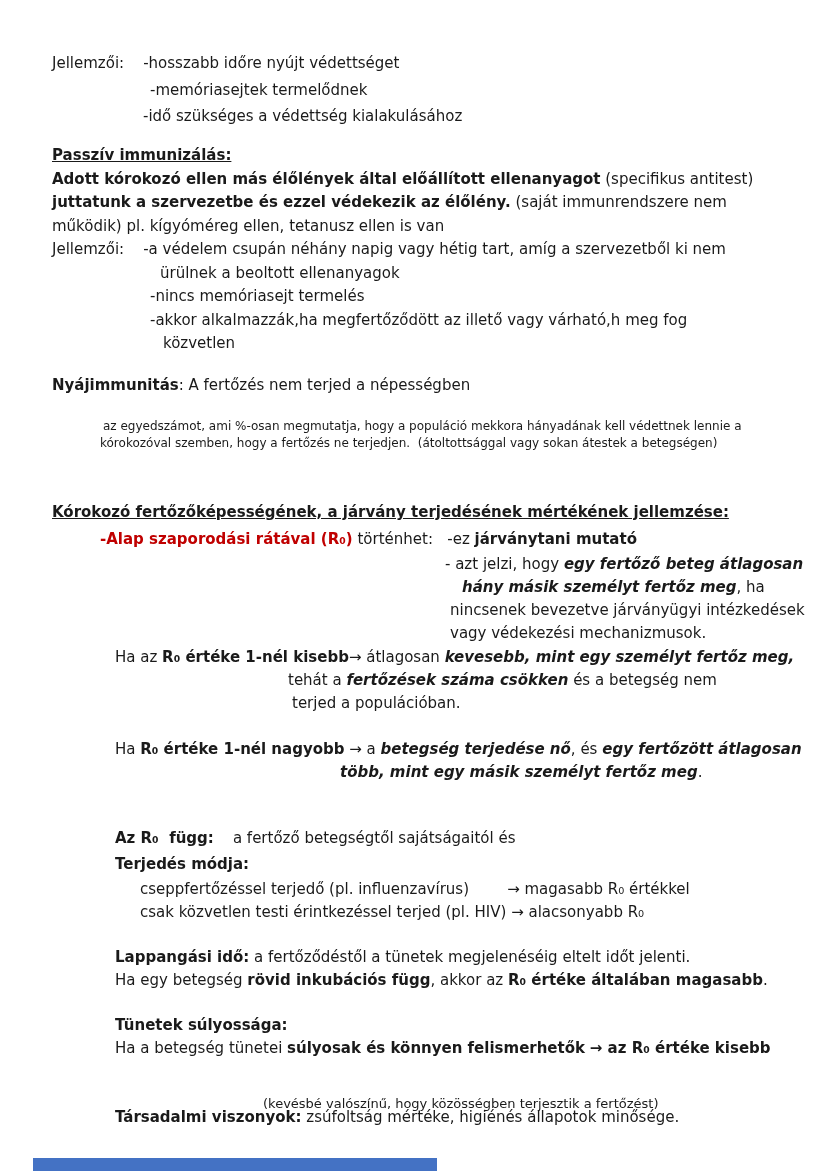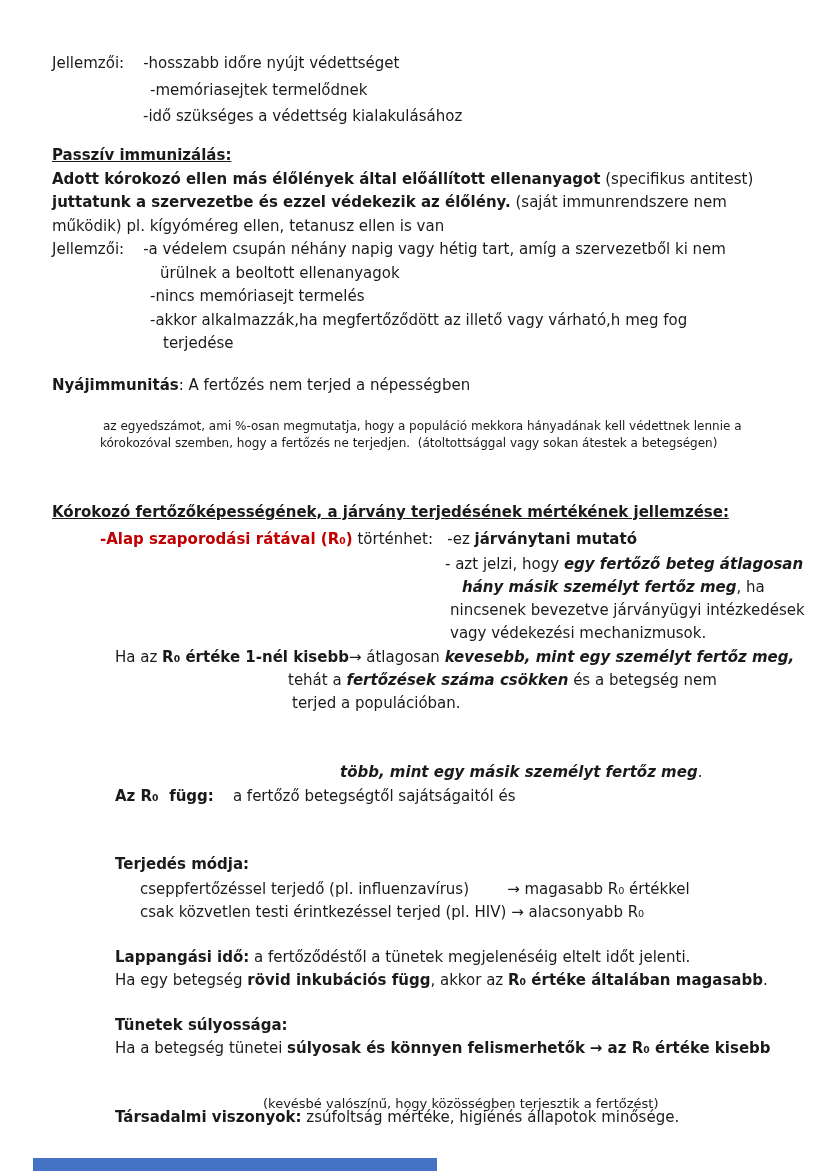--- a/index.html
+++ b/index.html
@@ -44,37 +44,38 @@
   <div class="ln" style="left:143px;top:107px"><span>-idő szükséges a védettség kialakulásához</span></div>
 
   <div class="ln" style="left:52px;top:146px"><span class="bu">Passzív immunizálás:</span></div>
   <div class="ln" style="left:52px;top:170px"><span class="b">Adott kórokozó ellen más élőlények által előállított ellenanyagot</span><span> (specifikus antitest)</span></div>
   <div class="ln" style="left:52px;top:193px"><span class="b">juttatunk a szervezetbe és ezzel védekezik az élőlény.</span><span> (saját immunrendszere nem</span></div>
   <div class="ln" style="left:52px;top:217px"><span>működik) pl. kígyóméreg ellen, tetanusz ellen is van</span></div>
   <div class="ln" style="left:52px;top:240px"><span>Jellemzői:    </span><span>-a védelem csupán néhány napig vagy hétig tart, amíg a szervezetből ki nem</span></div>
   <div class="ln" style="left:160px;top:264px"><span>ürülnek a beoltott ellenanyagok</span></div>
   <div class="ln" style="left:150px;top:287px"><span>-nincs memóriasejt termelés</span></div>
   <div class="ln" style="left:150px;top:311px"><span>-akkor alkalmazzák,ha megfertőződött az illető vagy várható,h meg fog</span></div>
-  <div class="ln" style="left:163px;top:334px"><span>terjedése</span></div>
+  <div class="ln" style="left:163px;top:334px"><span>közvetlen</span></div>
 
   <div class="ln" style="left:52px;top:376px"><span class="b">Nyájimmunitás</span><span>: A fertőzés nem terjed a népességben</span></div>
   <div class="ln sm" style="left:103px;top:419px"><span>az egyedszámot, ami %-osan megmutatja, hogy a populáció mekkora hányadának kell védettnek lennie a</span></div>
   <div class="ln sm" style="left:100px;top:436px"><span>kórokozóval szemben, hogy a fertőzés ne terjedjen.  (átoltottsággal vagy sokan átestek a betegségen)</span></div>
 
   <div class="ln" style="left:52px;top:503px"><span class="bu">Kórokozó fertőzőképességének, a járvány terjedésének mértékének jellemzése:</span></div>
   <div class="ln" style="left:100px;top:530px"><span class="r">-Alap szaporodási rátával (R₀)</span><span> történhet:   -ez </span><span class="b">járványtani mutató</span></div>
   <div class="ln" style="left:445px;top:555px"><span>- azt jelzi, hogy </span><span class="bi">egy fertőző beteg átlagosan</span></div>
   <div class="ln" style="left:462px;top:578px"><span class="bi">hány másik személyt fertőz meg</span><span>, ha</span></div>
   <div class="ln" style="left:450px;top:601px"><span>nincsenek bevezetve járványügyi intézkedések</span></div>
   <div class="ln" style="left:450px;top:624px"><span>vagy védekezési mechanizmusok.</span></div>
   <div class="ln" style="left:115px;top:648px"><span>Ha az </span><span class="b">R₀ értéke 1-nél kisebb</span><span>→ átlagosan </span><span class="bi">kevesebb, mint egy személyt fertőz meg,</span></div>
   <div class="ln" style="left:288px;top:671px"><span>tehát a </span><span class="bi">fertőzések száma csökken</span><span> és a betegség nem</span></div>
   <div class="ln" style="left:292px;top:694px"><span>terjed a populációban.</span></div>
+  <div class="ln" style="left:115px;top:740px"><span>Ha </span><span class="b">R₀ értéke 1-nél nagyobb</span><span> → a </span><span class="bi">betegség terjedése nő</span><span>, és </span><span class="bi">egy fertőzött átlagosan</span></div>
   <div class="ln" style="left:340px;top:763px"><span class="bi">több, mint egy másik személyt fertőz meg</span><span>.</span></div>
-  <div class="ln" style="left:115px;top:787px"><span class="b">Az R₀  függ:</span><span>    a fertőző betegségtől sajátságaitól és</span></div>
+  <div class="ln" style="left:115px;top:829px"><span class="b">Az R₀  függ:</span><span>    a fertőző betegségtől sajátságaitól és</span></div>
   <div class="ln" style="left:115px;top:855px"><span class="b">Terjedés módja:</span></div>
   <div class="ln" style="left:140px;top:880px"><span>cseppfertőzéssel terjedő (pl. influenzavírus)        → magasabb R₀ értékkel</span></div>
   <div class="ln" style="left:140px;top:903px"><span>csak közvetlen testi érintkezéssel terjed (pl. HIV) → alacsonyabb R₀</span></div>
   <div class="ln" style="left:115px;top:948px"><span class="b">Lappangási idő:</span><span> a fertőződéstől a tünetek megjelenéséig eltelt időt jelenti.</span></div>
   <div class="ln" style="left:115px;top:971px"><span>Ha egy betegség </span><span class="b">rövid inkubációs függ</span><span>, akkor az </span><span class="b">R₀ értéke általában magasabb</span><span>.</span></div>
   <div class="ln" style="left:115px;top:1016px"><span class="b">Tünetek súlyossága:</span></div>
   <div class="ln" style="left:115px;top:1039px"><span>Ha a betegség tünetei </span><span class="b">súlyosak és könnyen felismerhetők</span><span> </span><span class="b">→ az R₀ értéke kisebb</span></div>
   <div class="ln sm" style="left:263px;top:1096px;font-size:13px"><span>(kevésbé valószínű, hogy közösségben terjesztik a fertőzést)</span></div>
   <div class="ln" style="left:115px;top:1108px"><span class="b">Társadalmi viszonyok:</span><span> zsúfoltság mértéke, higiénés állapotok minősége.</span></div>
 

